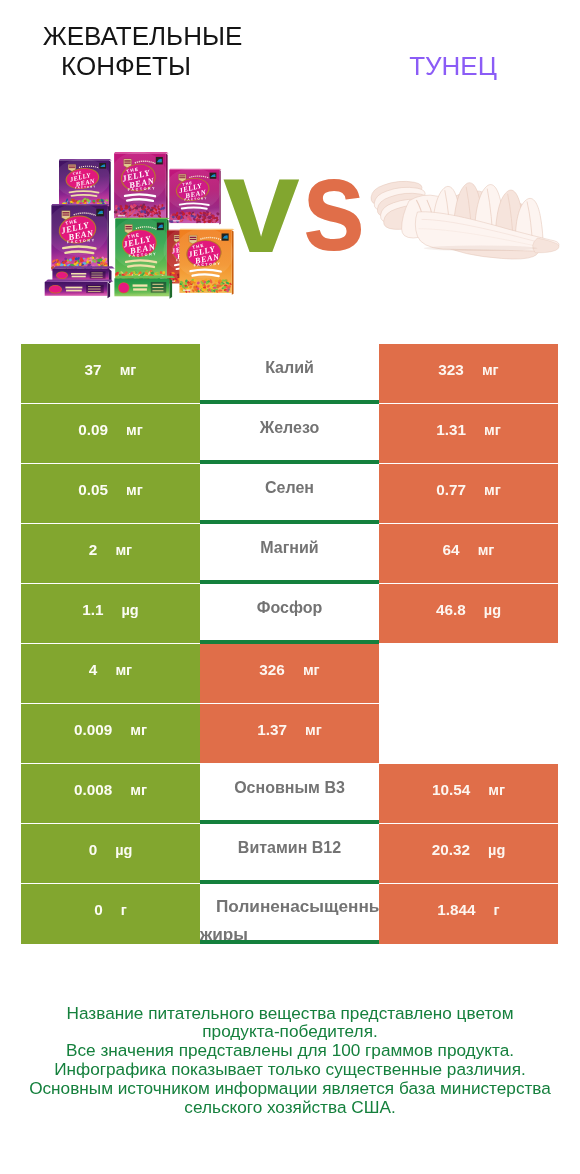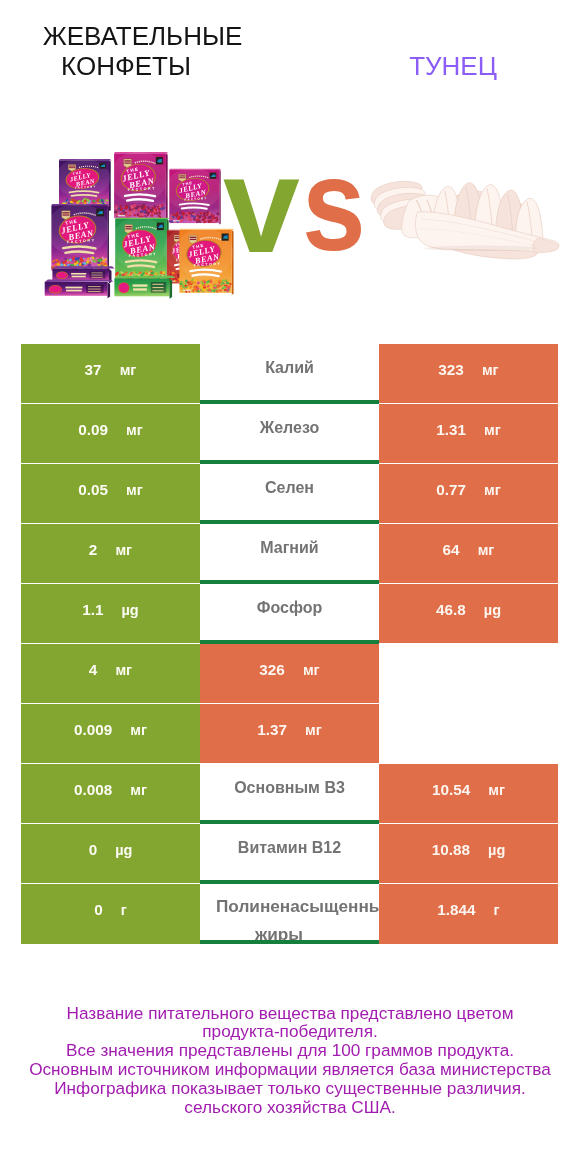--- a/index.html
+++ b/index.html
@@ -49,30 +49,30 @@
           text-align: center; overflow: hidden; padding-bottom: 8px; }
   .cell.left  { background: #82A62F; color: #FCFCF4; border-bottom: 1px solid #ffffff; }
   .cell.mid   { background: #ffffff; color: #737373; border-bottom: 4px solid #15803d;
                 font-weight: bold; font-size: 16px; line-height: 23.2px; }
   .cell.mid span { white-space: normal; display: block; }
   .cell.mid.wrap { font-size: 17.2px; padding-bottom: 0; position: relative; }
   .cell.mid.wrap span { position: absolute; left: 16px; top: 11px; width: 400px;
                         text-align: left; white-space: nowrap; }
   .cell.mid.wrap span b { font-weight: bold; }
   .cell.mid.wrap span i { font-style: normal; position: absolute; left: -16px; top: 28px;
-                          width: 158px; text-align: center; }
+                          width: 158px; }
   .cell.right { background: #E06E49; color: #FDF6F0; border-bottom: 1px solid #ffffff; }
   .row:last-child .cell.left,
   .row:last-child .cell.right { border-bottom: none; }
   .num { font-size: 15.3px; font-weight: bold; }
   .unit { font-size: 14.5px; font-weight: bold; margin-left: 18px; }
 
   
   .footer { position: absolute; left: 0; top: 1003.5px; width: 580px;
-            text-align: center; color: #a21caf; font-size: 17.2px; line-height: 18.9px; }
+            text-align: center; color: #15803d; font-size: 17.2px; line-height: 18.9px; }
 </style>
 </head>
 <body>
 
 <div class="page">
 
   <div class="title-left">
     <div class="l1">ЖЕВАТЕЛЬНЫЕ</div>
     <div class="l2">КОНФЕТЫ</div>
   </div>
@@ -1162,21 +1162,21 @@
       </div>
       <div class="row">
         <div class="cell left">
           <span class="num">0</span>
           <span class="unit">µg</span>
         </div>
         <div class="cell mid">
           <span>Витамин B12</span>
         </div>
         <div class="cell right">
-          <span class="num">10.88</span>
+          <span class="num">20.32</span>
           <span class="unit">µg</span>
         </div>
       </div>
       <div class="row">
         <div class="cell left">
           <span class="num">0</span>
           <span class="unit">г</span>
         </div>
         <div class="cell mid wrap">
           <span><b>Полиненасыщенные</b><i>жиры</i></span>
@@ -1185,18 +1185,18 @@
           <span class="num">1.844</span>
           <span class="unit">г</span>
         </div>
       </div>
     </div>
 
   <div class="footer">
     <div>Название питательного вещества представлено цветом</div>
     <div>продукта-победителя.</div>
     <div>Все значения представлены для 100 граммов продукта.</div>
+    <div>Инфографика показывает только существенные различия.</div>
     <div>Основным источником информации является база министерства</div>
-    <div>Инфографика показывает только существенные различия.</div>
     <div>сельского хозяйства США.</div>
   </div>
 
 </div>
 
 </body></html>

